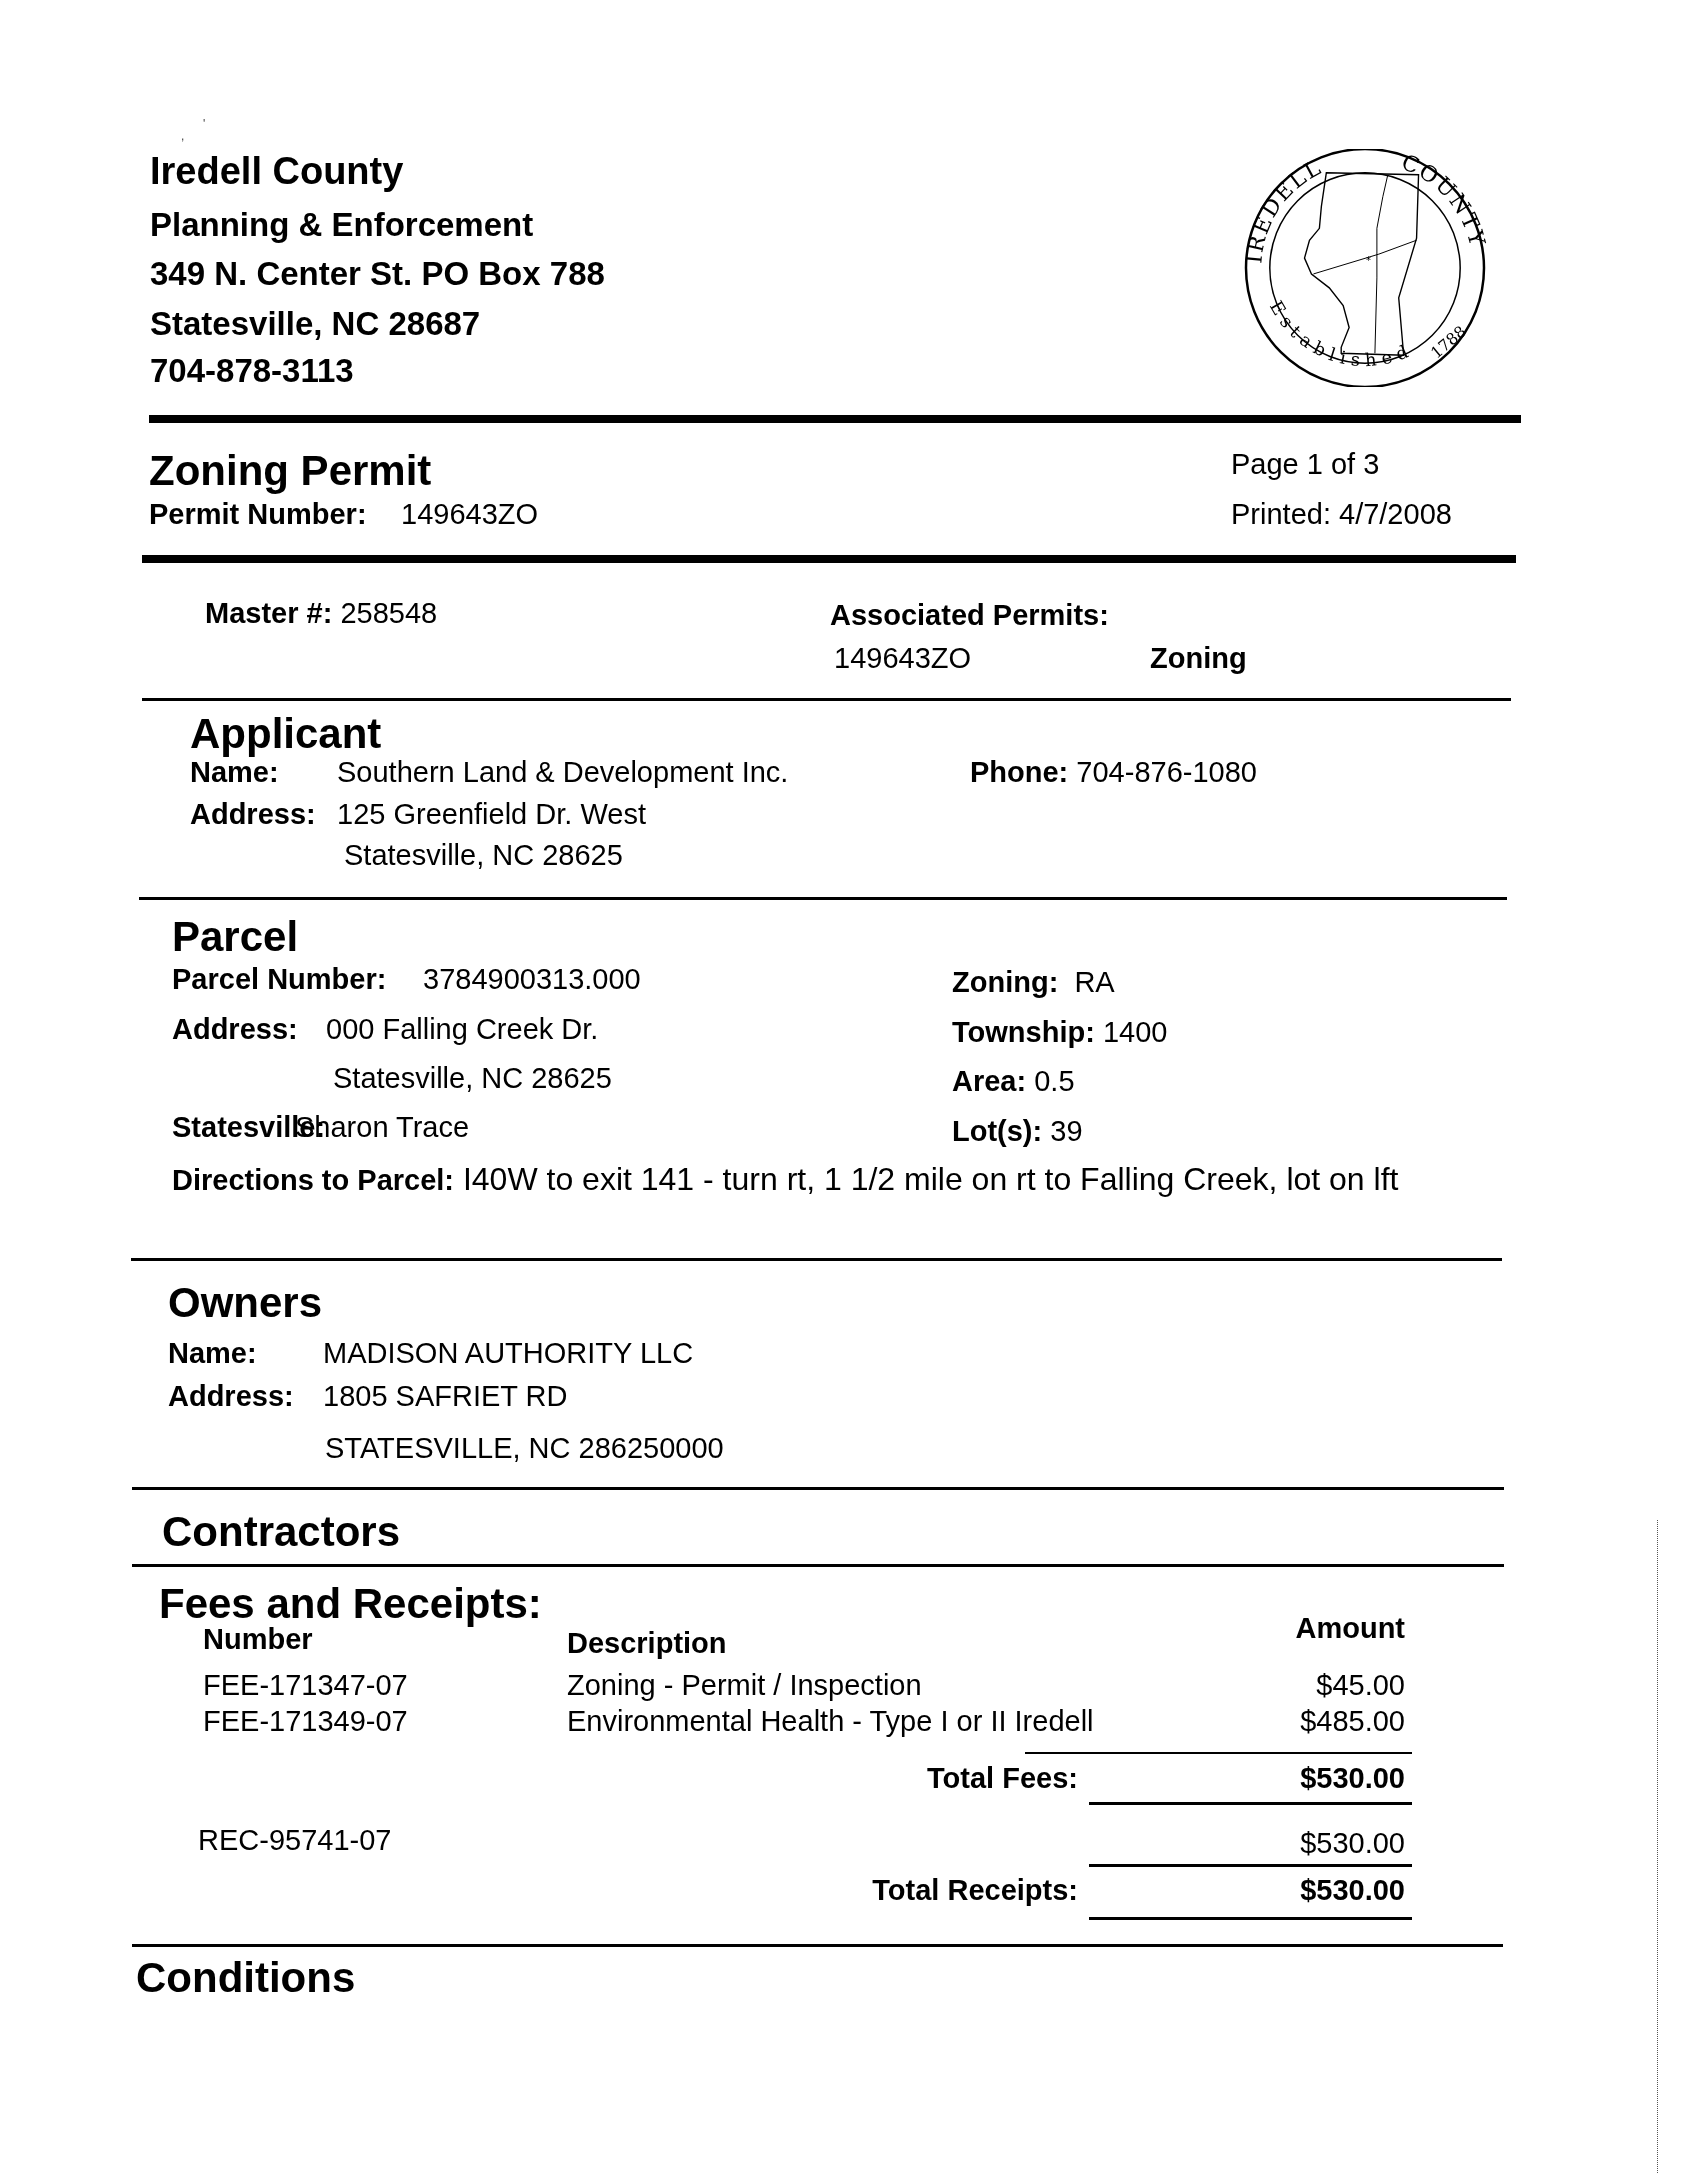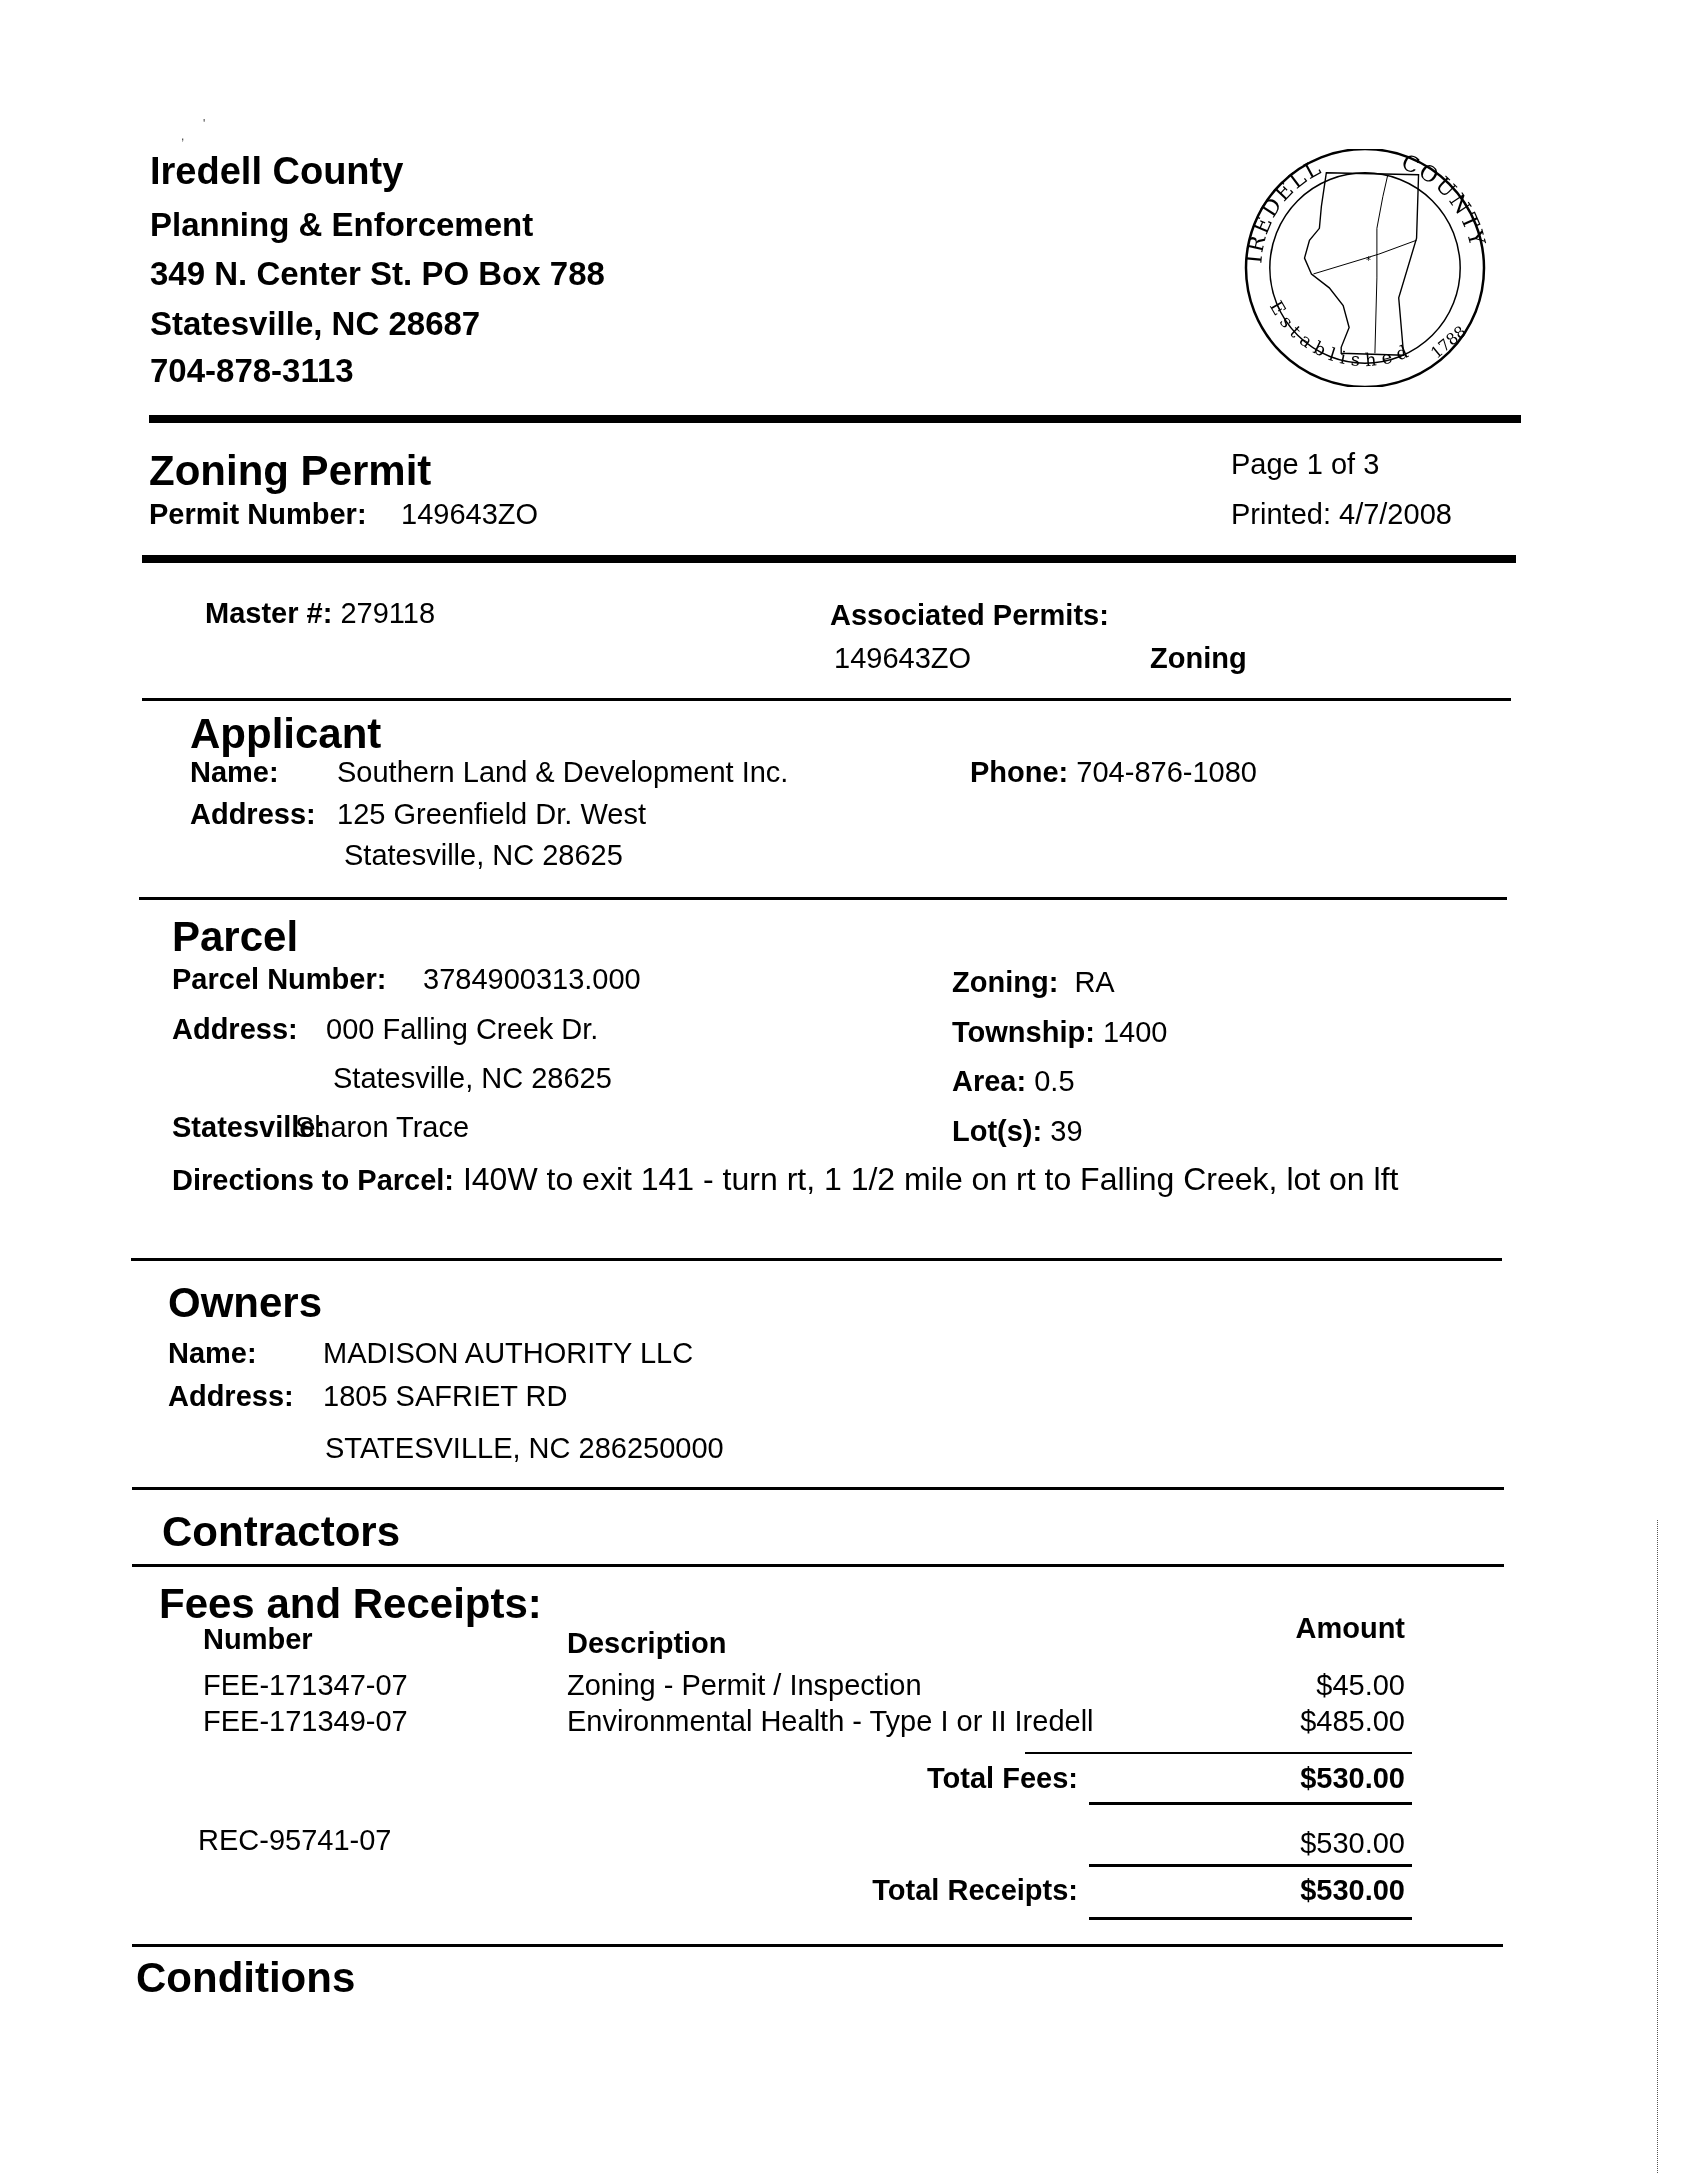--- a/index.html
+++ b/index.html
@@ -63,21 +63,21 @@
 <div class="abs b t31" style="left:149px; top:447px;">Zoning Permit</div>
 <div class="abs b t29" style="left:149px; top:498px;">Permit Number:</div>
 <div class="abs t29" style="left:401px; top:498px;">149643ZO</div>
 <div class="abs t29" style="left:1231px; top:448px;">Page 1 of 3</div>
 <div class="abs t29" style="left:1231px; top:498px;">Printed: 4/7/2008</div>
 
 <div class="rule" style="left:142px; top:555px; width:1374px; height:8px;"></div>
 
 <div class="abs t29" style="left:205px; top:597px;">
   <span class="b">Master #:</span>
-  <span>279118</span>
+  <span>258548</span>
 </div>
 <div class="abs b t29" style="left:830px; top:599px;">Associated Permits:</div>
 <div class="abs t29" style="left:834px; top:642px;">149643ZO</div>
 <div class="abs t29" style="left:1150px; top:642px;font-weight:bold;">Zoning</div>
 
 <div class="rule" style="left:142px; top:698px; width:1369px; height:3px;"></div>
 
 <div class="abs b t31" style="left:190px; top:710px;">Applicant</div>
 <div class="abs b t29" style="left:190px; top:756px;">Name:</div>
 <div class="abs t29" style="left:337px; top:756px;">Southern Land &amp; Development Inc.</div>

